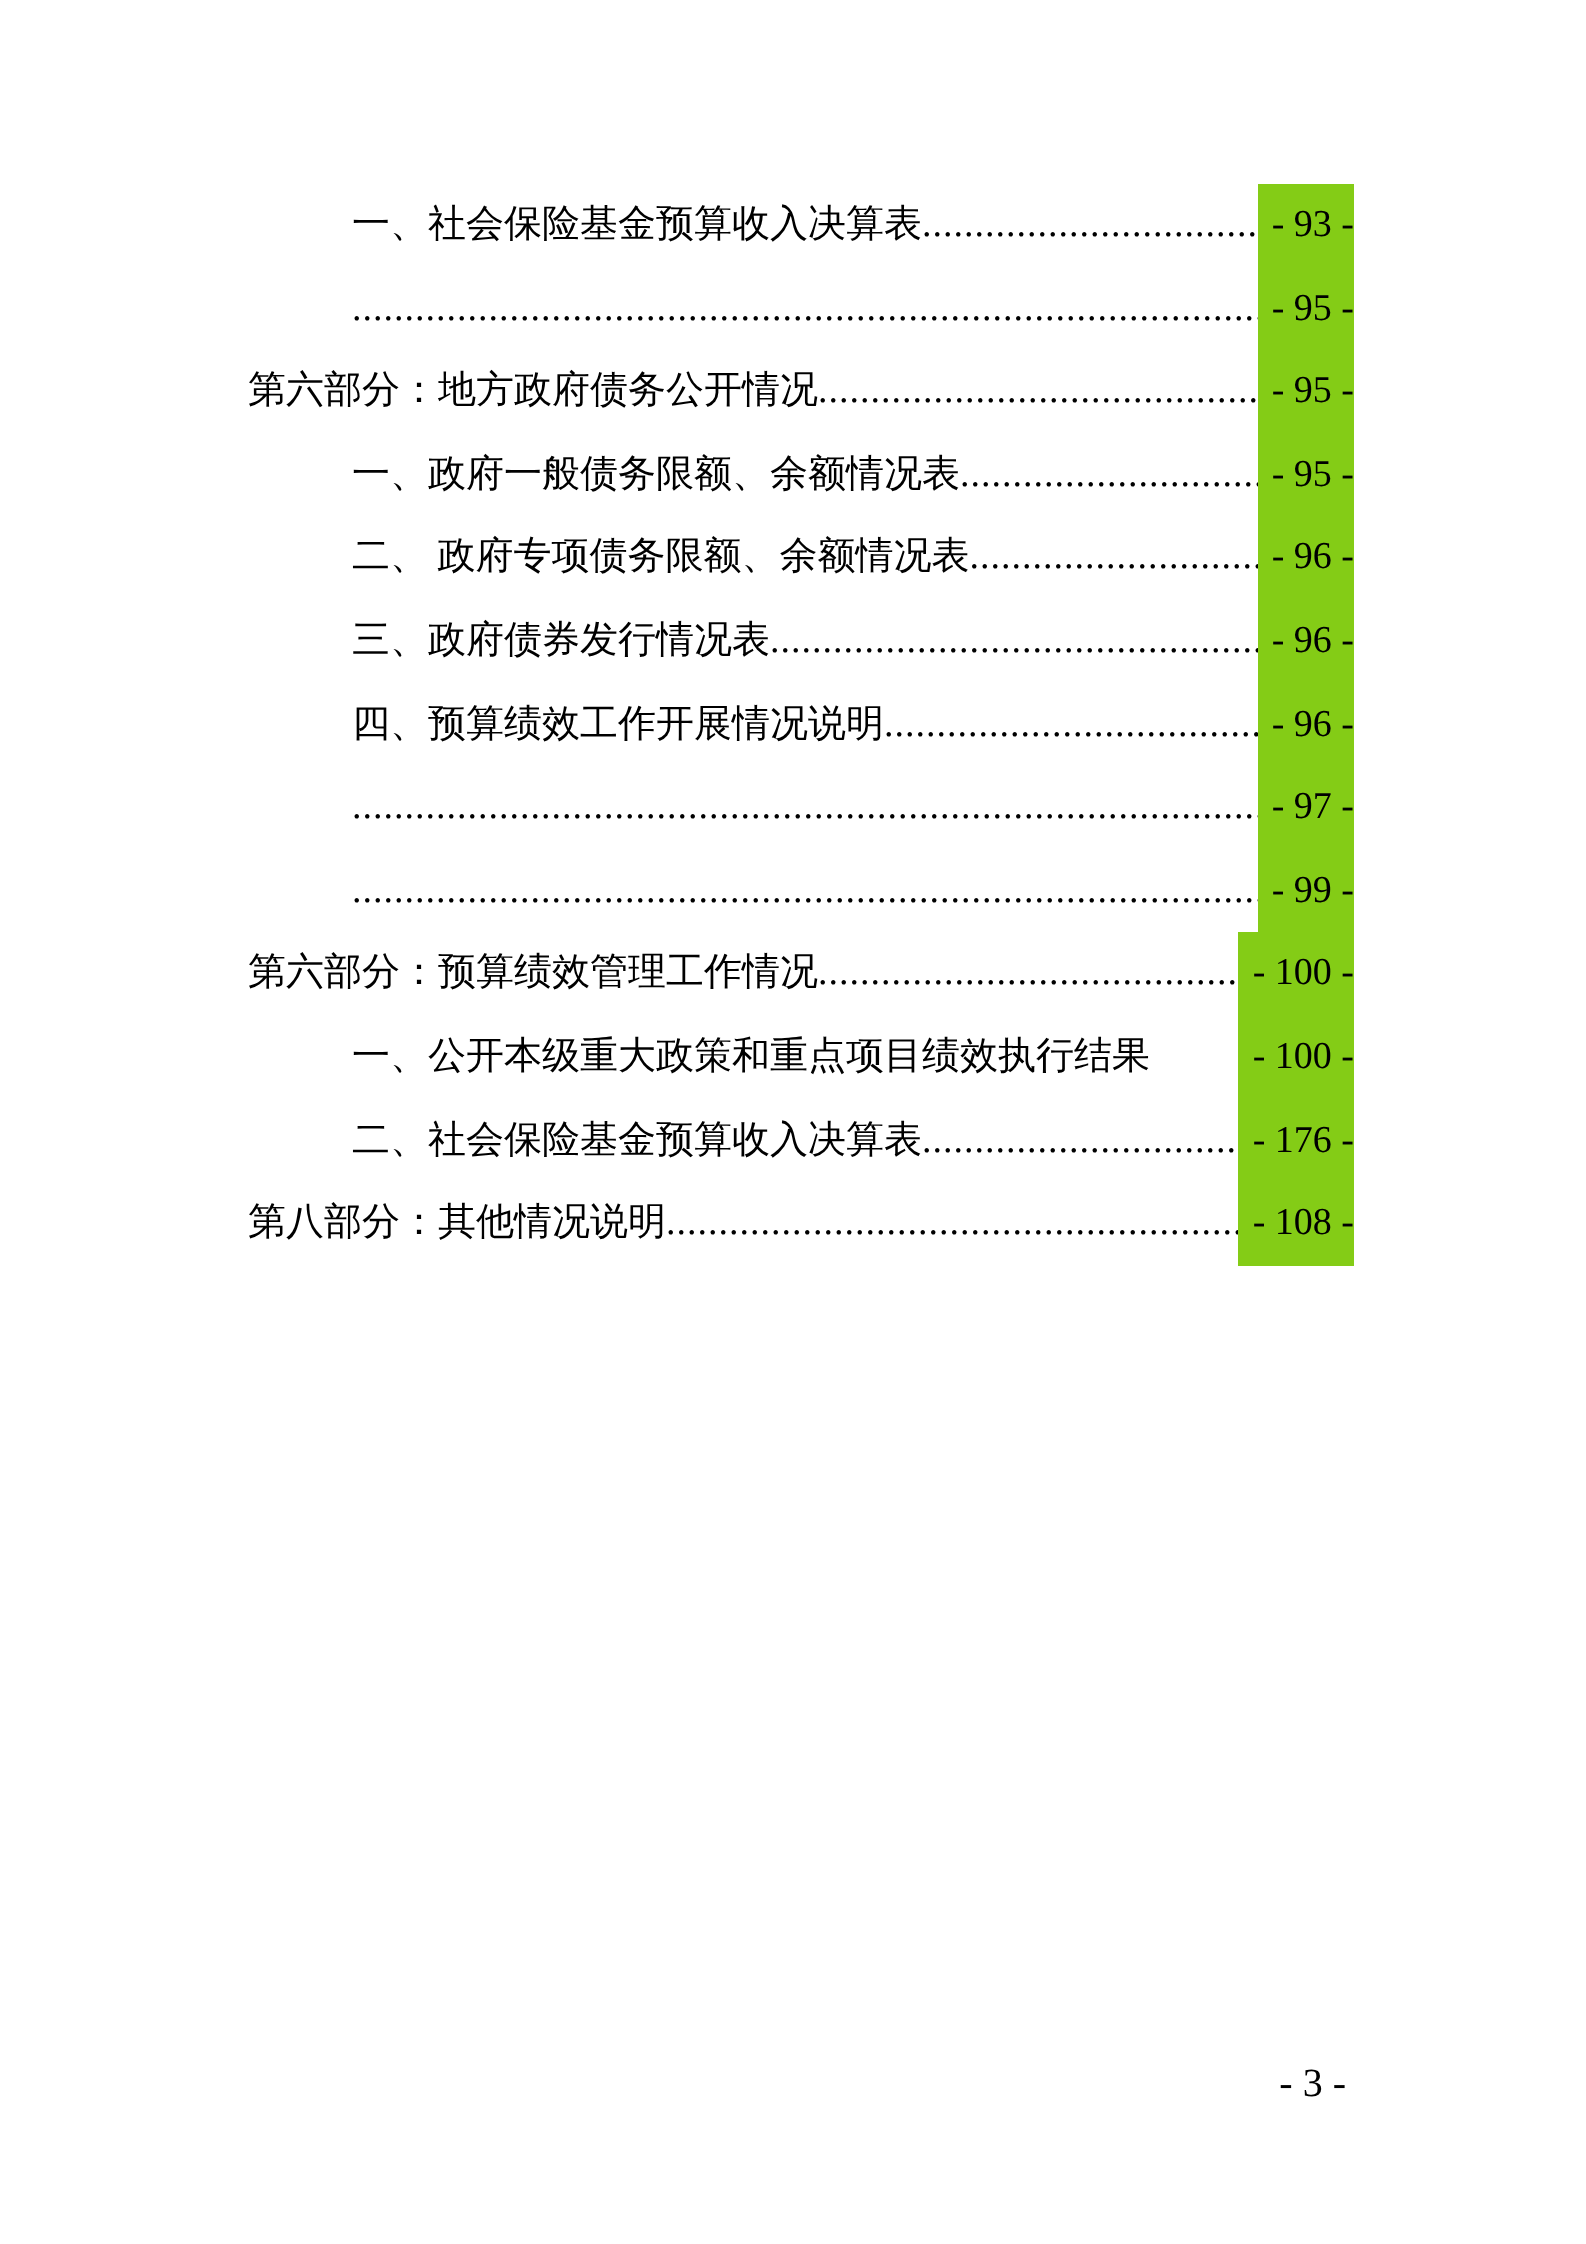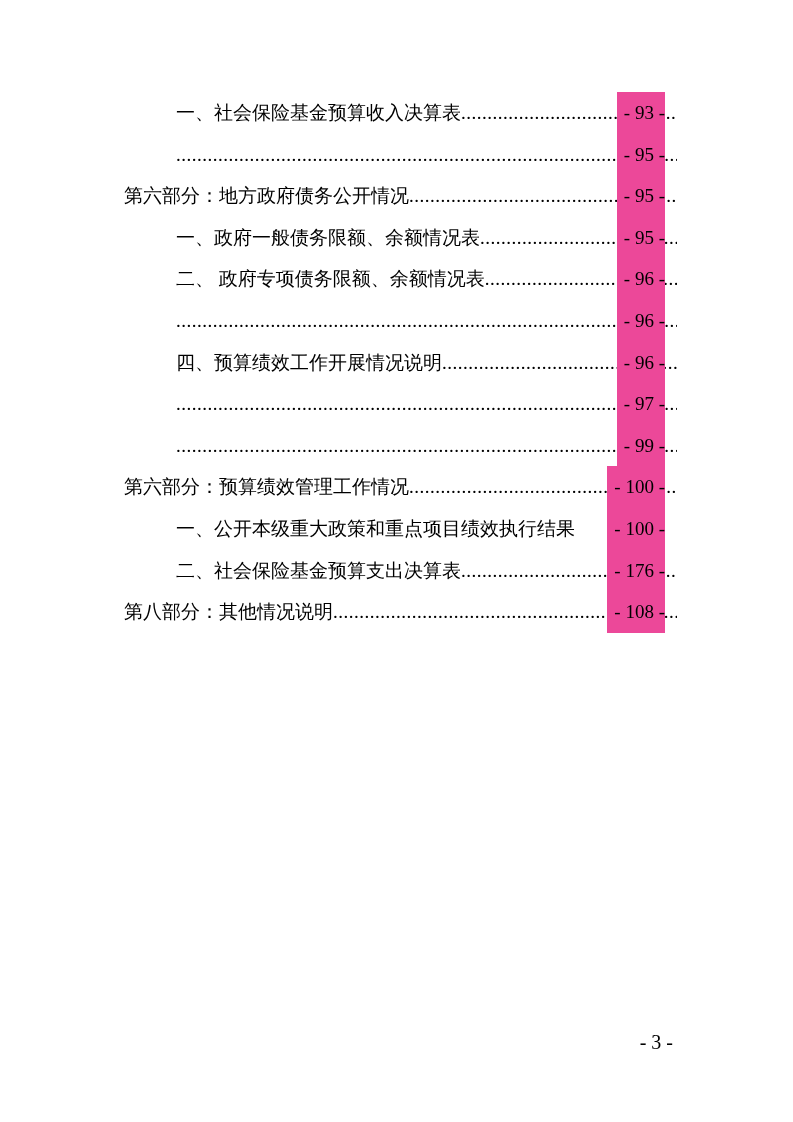--- a/index.html
+++ b/index.html
@@ -39,25 +39,25 @@
     letter-spacing: 0.5px;
   }
   .toc-leader::after {
     content: "..............................................................................................................................................................";
   }
   .toc-leader.blank::after {
     content: "";
   }
   .toc-page {
     position: absolute;
-    right: 12px;
+    right: 0;
     top: 0;
     height: 41.6px;
     line-height: 41.6px;
-    background: #ec4899;
+    background: #84cc16;
     padding-left: 7px;
     white-space: pre;
   }
   .footer-pageno {
     position: absolute;
     top: 1030px;
     right: 120px;
     font-size: 20px;
     line-height: 24px;
     white-space: pre;
@@ -81,21 +81,21 @@
   </div>
     <div class="toc-row item">
     <span class="toc-title">一、政府一般债务限额、余额情况表</span><span class="toc-leader"></span>
     <span class="toc-page">- 95 -</span>
   </div>
     <div class="toc-row item">
     <span class="toc-title">二、 政府专项债务限额、余额情况表</span><span class="toc-leader"></span>
     <span class="toc-page">- 96 -</span>
   </div>
     <div class="toc-row item">
-    <span class="toc-leader"></span>
+    <span class="toc-title">三、政府债券发行情况表</span><span class="toc-leader"></span>
     <span class="toc-page">- 96 -</span>
   </div>
     <div class="toc-row item">
     <span class="toc-title">四、预算绩效工作开展情况说明</span><span class="toc-leader"></span>
     <span class="toc-page">- 96 -</span>
   </div>
     <div class="toc-row item">
     <span class="toc-leader"></span>
     <span class="toc-page">- 97 -</span>
   </div>
@@ -105,21 +105,21 @@
   </div>
     <div class="toc-row section">
     <span class="toc-title">第六部分：预算绩效管理工作情况</span><span class="toc-leader"></span>
     <span class="toc-page">- 100 -</span>
   </div>
     <div class="toc-row item">
     <span class="toc-title">一、公开本级重大政策和重点项目绩效执行结果</span><span class="toc-leader blank"></span>
     <span class="toc-page">- 100 -</span>
   </div>
     <div class="toc-row item">
-    <span class="toc-title">二、社会保险基金预算支出决算表</span><span class="toc-leader"></span>
+    <span class="toc-title">二、社会保险基金预算收入决算表</span><span class="toc-leader"></span>
     <span class="toc-page">- 176 -</span>
   </div>
     <div class="toc-row section">
     <span class="toc-title">第八部分：其他情况说明</span><span class="toc-leader"></span>
     <span class="toc-page">- 108 -</span>
   </div>
   </div>
 
 <div class="footer-pageno">- 3 -</div>
 

